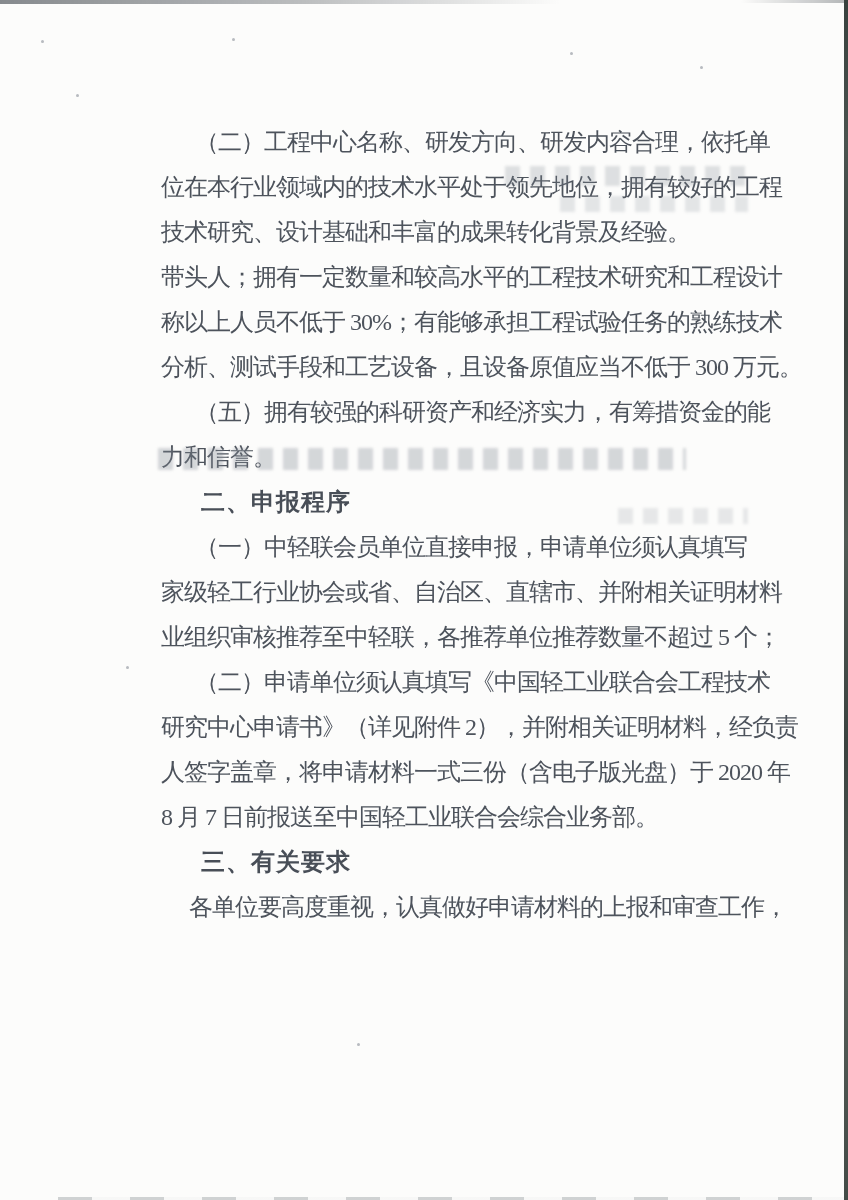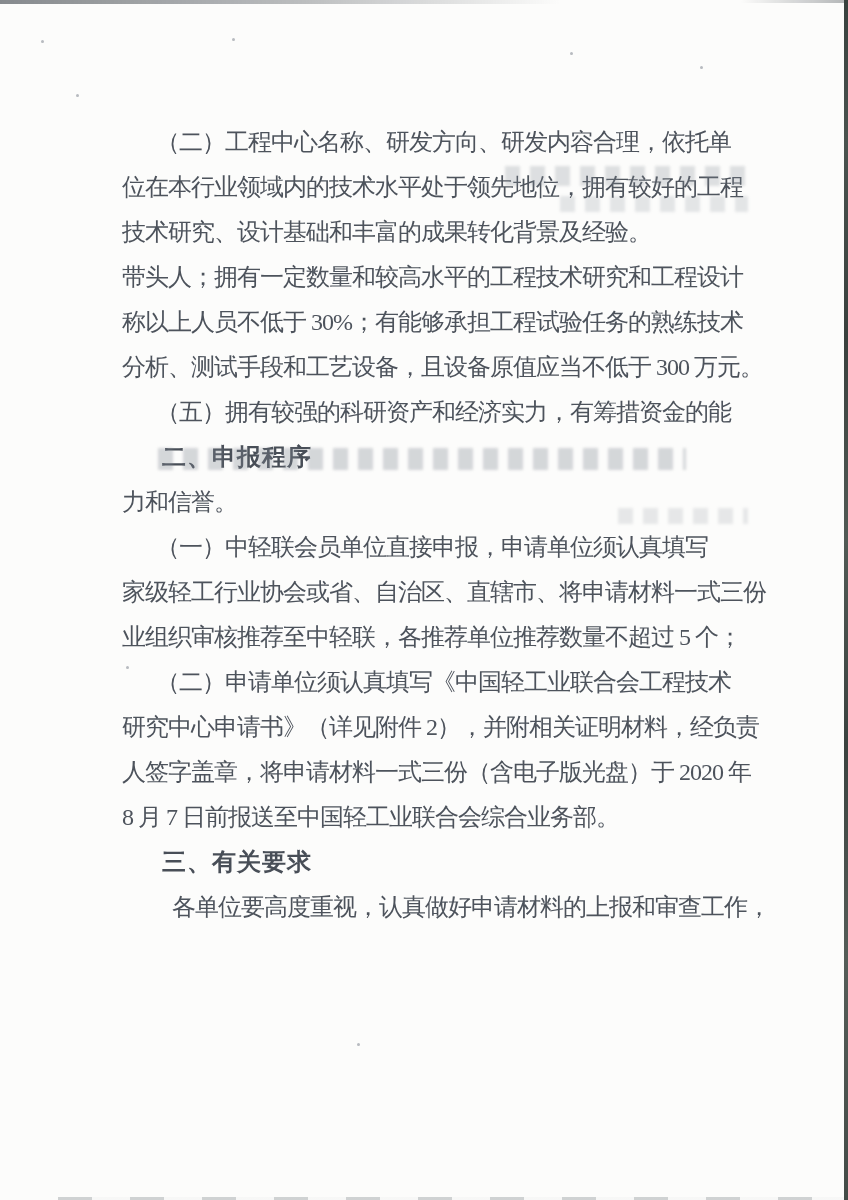--- a/index.html
+++ b/index.html
@@ -13,20 +13,21 @@
   .page { position:absolute; inset:0; }
   .page-text {
     position:absolute; left:122px; top:120px; width:648px;
     color:#4d535c;
     font-size:24px; line-height:45px;
   }
   .line {
     white-space:nowrap;
     height:45px;
     letter-spacing:-1px;
+    margin-left:39px;
   }
   .indent    { padding-left:34px; }
   .indent-sm { padding-left:28px;text-align:right; }
   .heading   { padding-left:40px; font-weight:bold; color:#484e57; letter-spacing:1px; }
 
   
   .edge-top {
     position:absolute; top:0; left:0; width:560px; height:4px;
     background:linear-gradient(to right, rgba(70,76,82,.65), rgba(70,76,82,.35) 55%, rgba(70,76,82,0));
     filter:blur(.6px);
@@ -70,24 +71,24 @@
 <div class="page">
 
   <div class="page-text">
     <div class="line indent">（二）工程中心名称、研发方向、研发内容合理，依托单</div>
     <div class="line">位在本行业领域内的技术水平处于领先地位，拥有较好的工程</div>
     <div class="line">技术研究、设计基础和丰富的成果转化背景及经验。</div>
     <div class="line">带头人；拥有一定数量和较高水平的工程技术研究和工程设计</div>
     <div class="line">称以上人员不低于 30%；有能够承担工程试验任务的熟练技术</div>
     <div class="line">分析、测试手段和工艺设备，且设备原值应当不低于 300 万元。</div>
     <div class="line indent">（五）拥有较强的科研资产和经济实力，有筹措资金的能</div>
+    <div class="line">力和信誉。</div>
     <div class="line heading">二、申报程序</div>
-    <div class="line">力和信誉。</div>
     <div class="line indent">（一）中轻联会员单位直接申报，申请单位须认真填写</div>
-    <div class="line">家级轻工行业协会或省、自治区、直辖市、将申请材料一式三份</div>
+    <div class="line">家级轻工行业协会或省、自治区、直辖市、并附相关证明材料</div>
     <div class="line">业组织审核推荐至中轻联，各推荐单位推荐数量不超过 5 个；</div>
     <div class="line indent">（二）申请单位须认真填写《中国轻工业联合会工程技术</div>
     <div class="line">研究中心申请书》（详见附件 2），并附相关证明材料，经负责</div>
     <div class="line">人签字盖章，将申请材料一式三份（含电子版光盘）于 2020 年</div>
     <div class="line">8 月 7 日前报送至中国轻工业联合会综合业务部。</div>
     <div class="line heading">三、有关要求</div>
     <div class="line indent-sm">各单位要高度重视，认真做好申请材料的上报和审查工作，</div>
   </div>
 
   <div class="edge-top"></div>

